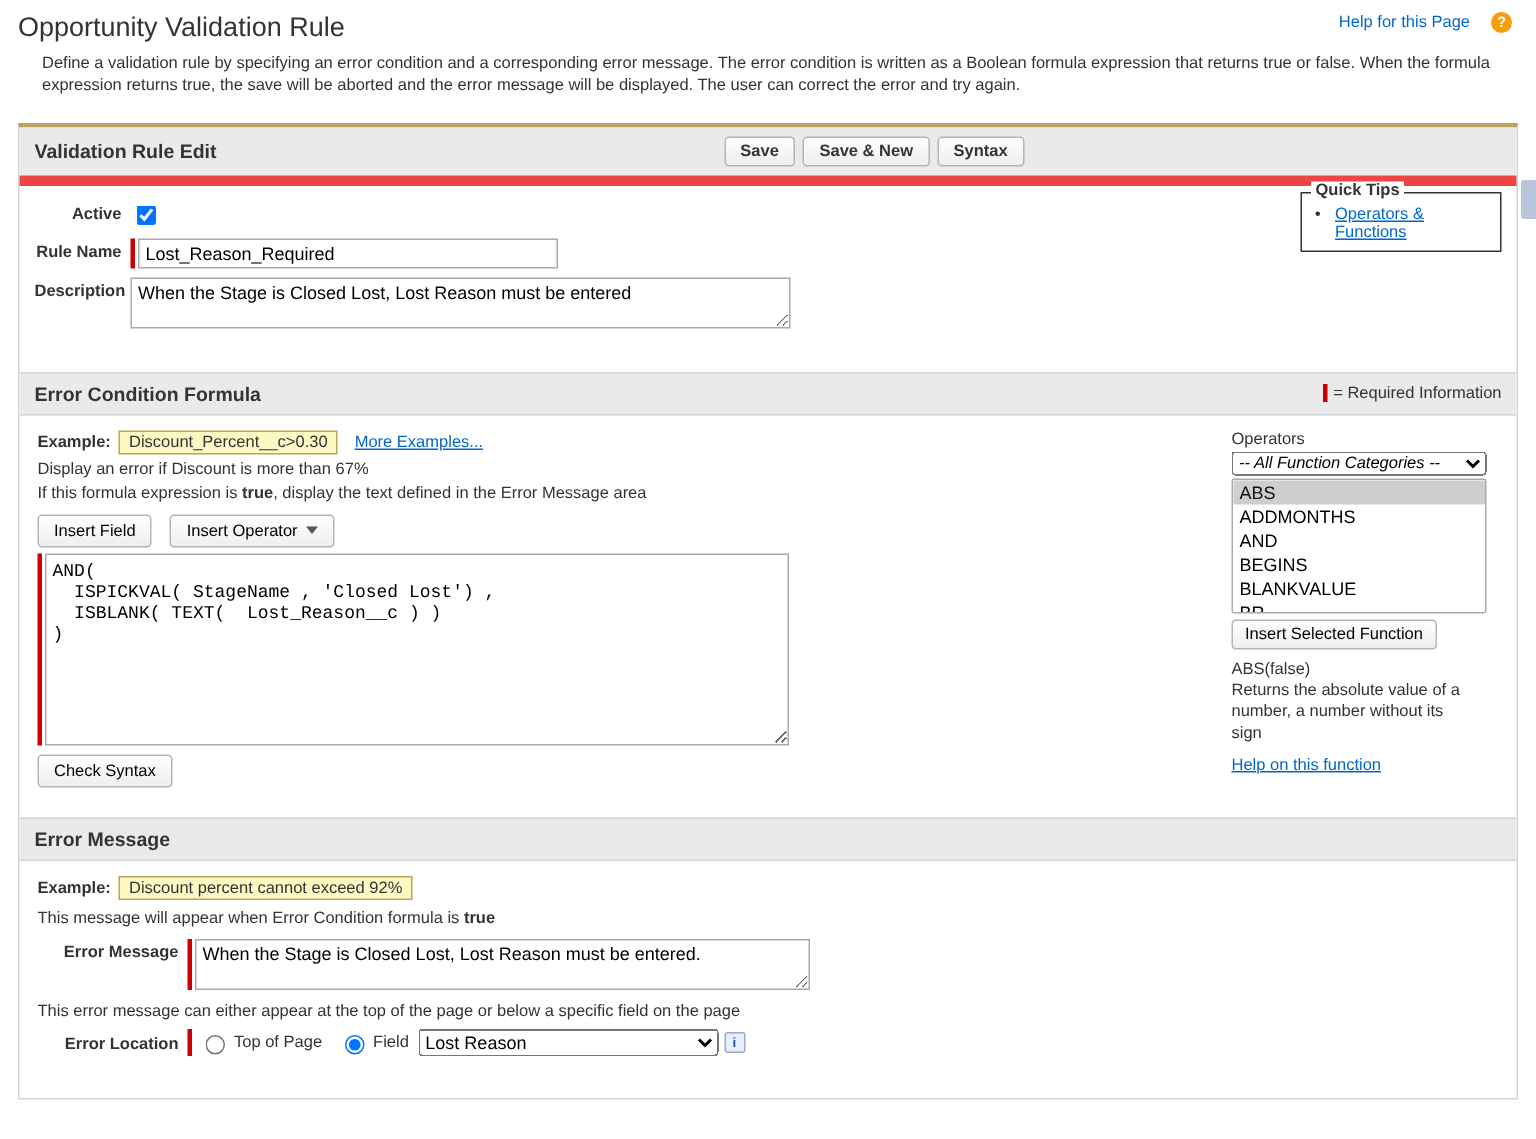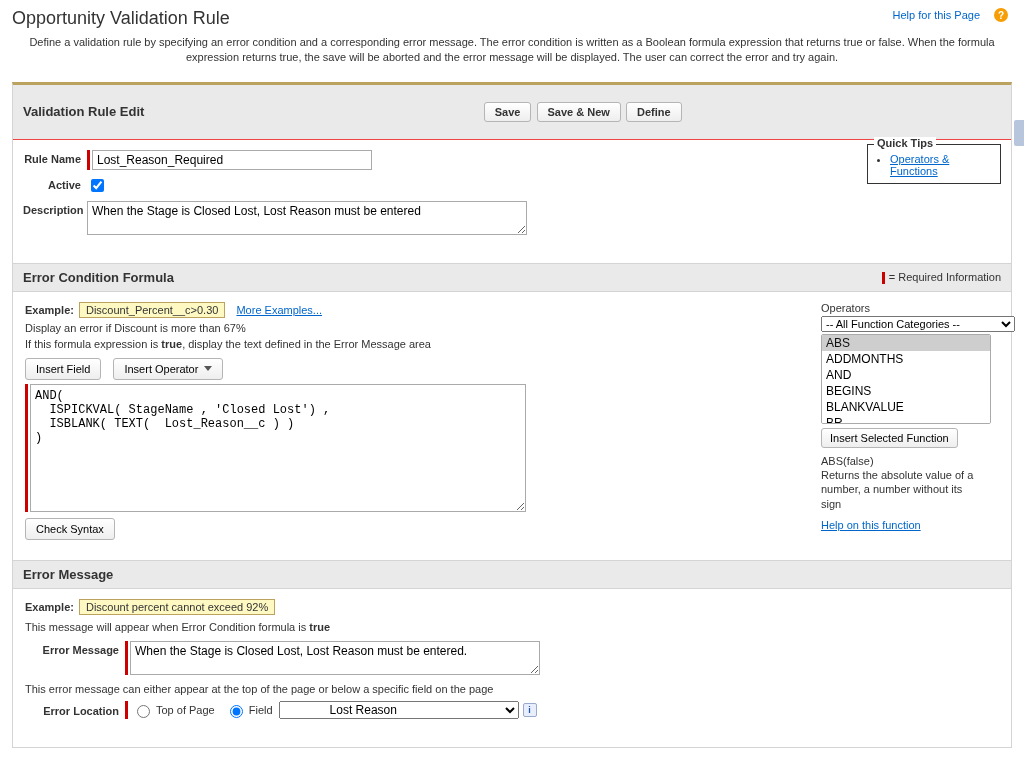--- a/index.html
+++ b/index.html
@@ -36,35 +36,34 @@
     background: #f79e05;
     color: #fff;
     font-weight: bold;
     align-items: center;
     justify-content: center;
     font-size: 10px;
   }
   .page-desc {
     font-size: 11px;
     color: #333;
-    margin: 6px 0 16px 0;
+    margin: 6px 0 16px 16px;
     line-height: 1.4;
-    text-align: center;
   }
   .edit-block {
     border: 1px solid #d4d4d4;
     border-top: 3px solid #bca25f;
     position: relative;
   }
   .section-header {
     background: #eaeaea;
-    padding: 17px 10px;
+    padding: 6px 10px;
     display: flex;
     align-items: center;
-    border-bottom: 1px solid #ef4444;
+    border-bottom: 7px solid #ef4444;
   }
   .section-header .title {
     font-size: 13px;
     font-weight: bold;
     color: #333;
     flex: 0 0 auto;
     margin-right: 20px;
   }
   .section-header .buttons {
     flex: 1;
@@ -193,21 +192,21 @@
     width: 496px;
     height: 128px;
     border: 1px solid #aaa;
     font-family: "Courier New", monospace;
     font-size: 12px;
     padding: 4px;
     resize: both;
   }
   .functions-col { width: 180px; font-size:11px; }
   .functions-col label { display:block; margin-bottom:2px; }
-  .func-cat { width: 194px; font-size:11px; margin-bottom:2px;}
+  .func-cat { width: 170px; font-size:11px; margin-bottom:2px;font-style:italic;}
   .func-list {
     width: 170px; height: 90px; font-size:12px;
     border:1px solid #aaa;
   }
   .func-list option { padding:1px 4px; }
   .insert-func-btn {
     margin-top:4px;
     background: linear-gradient(#fff,#eee);
     border:1px solid #b5b5b5;
     border-radius:3px;
@@ -217,21 +216,21 @@
   }
   .func-desc { margin-top:6px; width:160px; line-height:1.3; }
   .func-help { display:block;margin-top:8px;color:#0066cc;text-decoration:underline;}
   .err-msg-area { padding:10px 10px 20px 12px; }
   .msg-row { display:flex; margin-bottom:8px; align-items:flex-start; }
   .msg-label { width:100px; text-align:right; font-weight:bold; font-size:11px; padding-right:6px; padding-top:3px; flex-shrink:0;}
   textarea.errmsg {
     width:410px; height:34px; border:1px solid #aaa; padding:2px 4px;
     font-size:12px; font-family: Arial, Helvetica, sans-serif; resize:both;
   }
-  select.field-select { font-size:12px; width:240px;padding-left:46px;}
+  select.field-select { font-size:12px; width:200px;}
   .info-icon {
     display:inline-flex;width:14px;height:14px;border:1px solid #99aacc;background:#e8eefc;color:#2255aa;font-size:9px;font-weight:bold;align-items:center;justify-content:center;border-radius:2px;margin-left:4px;
   }
   .scroll-stub {
     position: fixed;
     right: 0; top: 120px;
     width: 10px; height: 26px;
     background: #b7c6dd;
     border-radius: 2px 0 0 2px;
   }
@@ -247,38 +246,38 @@
 <h1 class="page-title">Opportunity Validation Rule</h1>
 <div class="page-desc">Define a validation rule by specifying an error condition and a corresponding error message. The error condition is written as a Boolean formula expression that returns true or false. When the formula expression returns true, the save will be aborted and the error message will be displayed. The user can correct the error and try again.</div>
 
 <div class="edit-block">
 
   <div class="section-header">
     <span class="title">Validation Rule Edit</span>
     <div class="buttons">
       <button class="salesforce-btn">Save</button>
       <button class="salesforce-btn">Save &amp; New</button>
-      <button class="salesforce-btn">Define</button>
+      <button class="salesforce-btn">Syntax</button>
     </div>
   </div>
 
   <div class="section-body">
+
+    <div class="form-row">
+      <span class="form-label">Active</span>
+      <span class="form-field">
+        <input type="checkbox" checked="" style="">
+      </span>
+    </div>
 
     <div class="form-row">
       <span class="form-label">Rule Name</span>
       <span class="req-bar"></span>
       <span class="form-field">
         <input type="text" class="rule-name" value="Lost_Reason_Required" style="">
-      </span>
-    </div>
-
-    <div class="form-row">
-      <span class="form-label">Active</span>
-      <span class="form-field">
-        <input type="checkbox" checked="" style="">
       </span>
     </div>
 
     <div class="form-row">
       <span class="form-label">Description</span>
       <span class="form-field">
         <textarea class="desc" style="">When the Stage is Closed Lost, Lost Reason must be entered</textarea>
       </span>
     </div>
 

